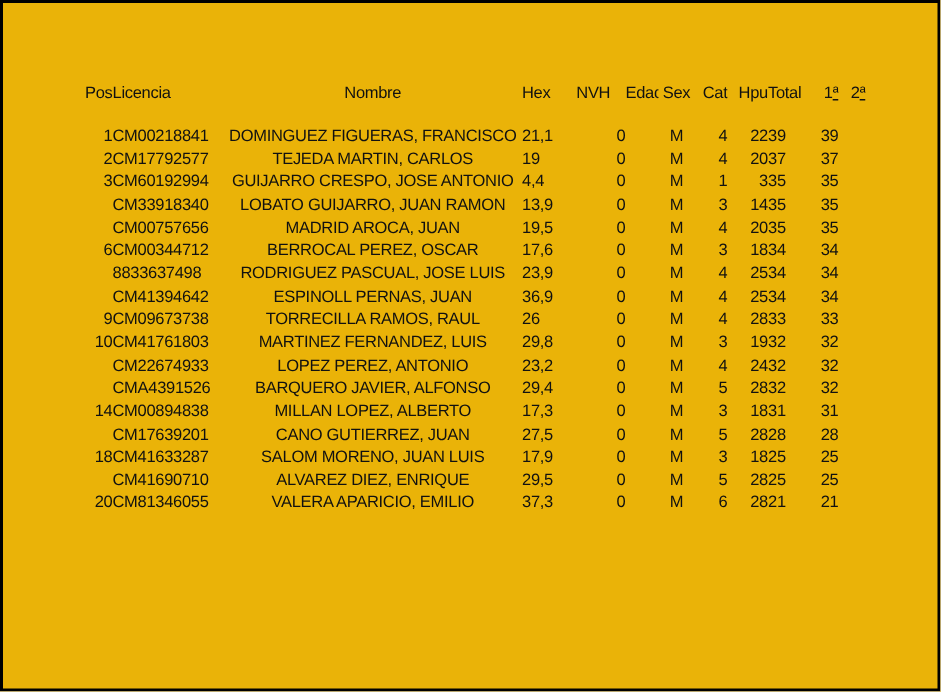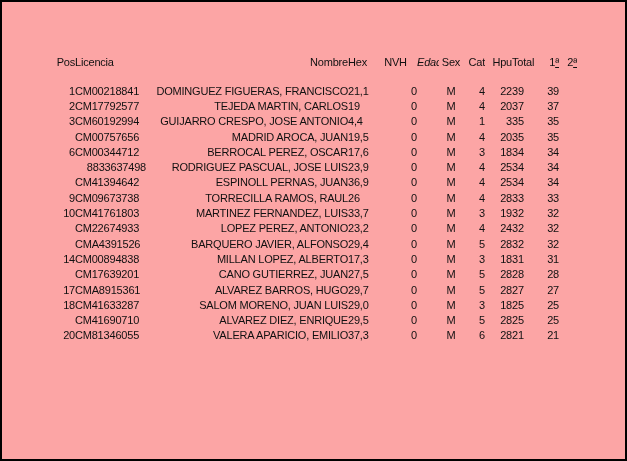--- a/index.html
+++ b/index.html
@@ -6,21 +6,21 @@
     margin: 0;
     padding: 0;
     background: #ffffff;
     font-family: "Liberation Sans", sans-serif;
   }
   .page {
     position: relative;
     width: 627px;
     height: 461px;
     box-sizing: border-box;
-    background: #fca5a5;
+    background: #eab308;
     border: 2px solid #000000;
     overflow: hidden;
   }
   table.results {
     position: absolute;
     left: 49px;
     top: 51px;
     border-collapse: collapse;
     table-layout: fixed;
     width: 521px;
@@ -37,38 +37,38 @@
     vertical-align: middle;
   }
   thead tr { height: 17px; }
   tr.spacer { height: 13px; }
   tbody tr.data-row { height: 15.3px; }
   thead th { font-weight: bold; }
 
   
   .col-pos      { width: 24px;  text-align: right; padding-right: 1px; }
   .col-licencia { width: 74px;  text-align: left;  padding-left: 4px; }
-  .col-nombre   { width: 199px; text-align: right;  padding-left: 6px; }
+  .col-nombre   { width: 199px; text-align: center;  padding-left: 6px; }
   .col-hex      { width: 26px;  text-align: left; padding-right: 1px; }
   .col-nvh      { width: 43px;  text-align: right; padding-right: 2px; }
-  .col-edad     { width: 22px;  text-align: right; padding-right: 1px; font-style: italic; }
+  .col-edad     { width: 22px;  text-align: right; padding-right: 1px; }
   .col-sex      { width: 24px;  text-align: center;  padding-left: 3px; }
   .col-cat      { width: 22px;  text-align: right; padding-right: 1px; }
   .col-hpu      { width: 27px;  text-align: right; padding-right: 1px; }
   .col-total    { width: 32px;  text-align: left; padding-right: 1px; }
   .col-r1       { width: 15px;  text-align: right; padding-right: 1px; }
   .col-r2       { width: 18px;  text-align: right; padding-right: 1px; }
 
   
   th.col-licencia { padding-left: 7px; }
   th.col-nvh  { text-align: center; padding: 0; }
   th.col-edad { text-align: center; padding: 0; }
 
   
-  td.col-licencia.num { text-align: right; padding-right: 3px; margin-top: 11px; }
+  td.col-licencia.num { padding-right: 3px; margin-top: 11px; }
 
   .ord { text-decoration: underline; }
 </style>
 </head>
 <body>
 
 <div class="page">
   <table class="results">
     <thead>
       <tr>
@@ -127,20 +127,34 @@
           <td class="col-edad"></td>
           <td class="col-sex">M</td>
           <td class="col-cat">1</td>
           <td class="col-hpu">3</td>
           <td class="col-total">35</td>
           <td class="col-r1">35</td>
           <td class="col-r2"></td>
         </tr>
         <tr class="data-row">
           <td class="col-pos"></td>
+          <td class="col-licencia">CM33918340</td>
+          <td class="col-nombre">LOBATO GUIJARRO, JUAN RAMON</td>
+          <td class="col-hex">13,9</td>
+          <td class="col-nvh">0</td>
+          <td class="col-edad"></td>
+          <td class="col-sex">M</td>
+          <td class="col-cat">3</td>
+          <td class="col-hpu">14</td>
+          <td class="col-total">35</td>
+          <td class="col-r1">35</td>
+          <td class="col-r2"></td>
+        </tr>
+        <tr class="data-row">
+          <td class="col-pos"></td>
           <td class="col-licencia">CM00757656</td>
           <td class="col-nombre">MADRID AROCA, JUAN</td>
           <td class="col-hex">19,5</td>
           <td class="col-nvh">0</td>
           <td class="col-edad"></td>
           <td class="col-sex">M</td>
           <td class="col-cat">4</td>
           <td class="col-hpu">20</td>
           <td class="col-total">35</td>
           <td class="col-r1">35</td>
@@ -199,21 +213,21 @@
           <td class="col-cat">4</td>
           <td class="col-hpu">28</td>
           <td class="col-total">33</td>
           <td class="col-r1">33</td>
           <td class="col-r2"></td>
         </tr>
         <tr class="data-row">
           <td class="col-pos">10</td>
           <td class="col-licencia">CM41761803</td>
           <td class="col-nombre">MARTINEZ FERNANDEZ, LUIS</td>
-          <td class="col-hex">33,7</td>
+          <td class="col-hex">29,8</td>
           <td class="col-nvh">0</td>
           <td class="col-edad"></td>
           <td class="col-sex">M</td>
           <td class="col-cat">3</td>
           <td class="col-hpu">19</td>
           <td class="col-total">32</td>
           <td class="col-r1">32</td>
           <td class="col-r2"></td>
         </tr>
         <tr class="data-row">
@@ -266,38 +280,24 @@
           <td class="col-nvh">0</td>
           <td class="col-edad"></td>
           <td class="col-sex">M</td>
           <td class="col-cat">5</td>
           <td class="col-hpu">28</td>
           <td class="col-total">28</td>
           <td class="col-r1">28</td>
           <td class="col-r2"></td>
         </tr>
         <tr class="data-row">
-          <td class="col-pos">17</td>
-          <td class="col-licencia">CMA8915361</td>
-          <td class="col-nombre">ALVAREZ BARROS, HUGO</td>
-          <td class="col-hex">29,7</td>
-          <td class="col-nvh">0</td>
-          <td class="col-edad"></td>
-          <td class="col-sex">M</td>
-          <td class="col-cat">5</td>
-          <td class="col-hpu">28</td>
-          <td class="col-total">27</td>
-          <td class="col-r1">27</td>
-          <td class="col-r2"></td>
-        </tr>
-        <tr class="data-row">
           <td class="col-pos">18</td>
           <td class="col-licencia">CM41633287</td>
           <td class="col-nombre">SALOM MORENO, JUAN LUIS</td>
-          <td class="col-hex">29,0</td>
+          <td class="col-hex">17,9</td>
           <td class="col-nvh">0</td>
           <td class="col-edad"></td>
           <td class="col-sex">M</td>
           <td class="col-cat">3</td>
           <td class="col-hpu">18</td>
           <td class="col-total">25</td>
           <td class="col-r1">25</td>
           <td class="col-r2"></td>
         </tr>
         <tr class="data-row">

